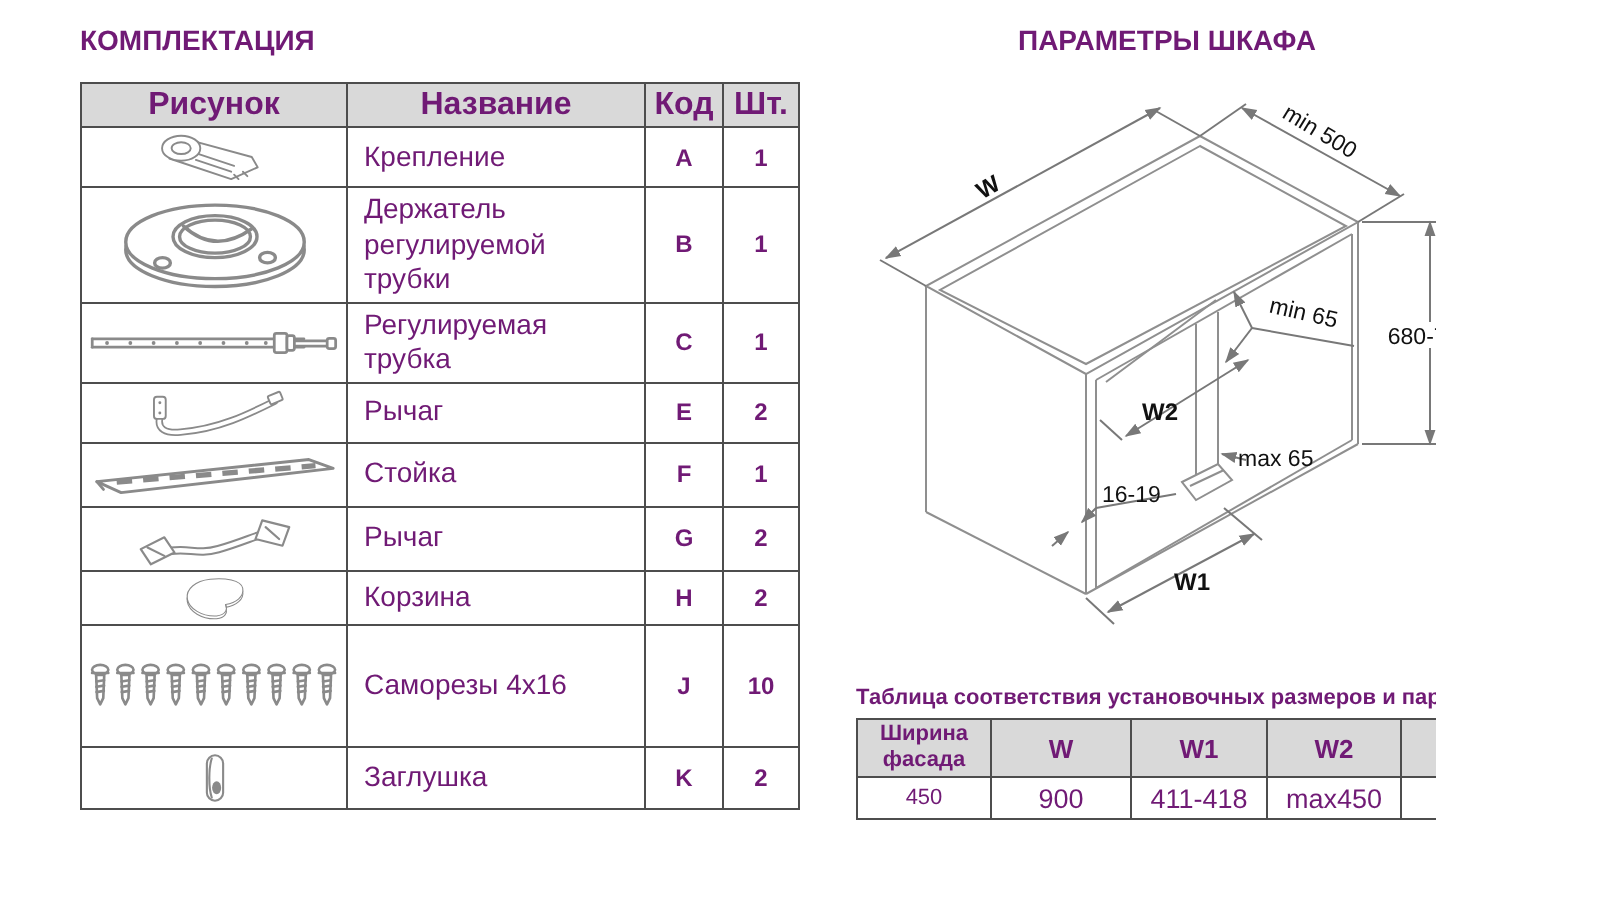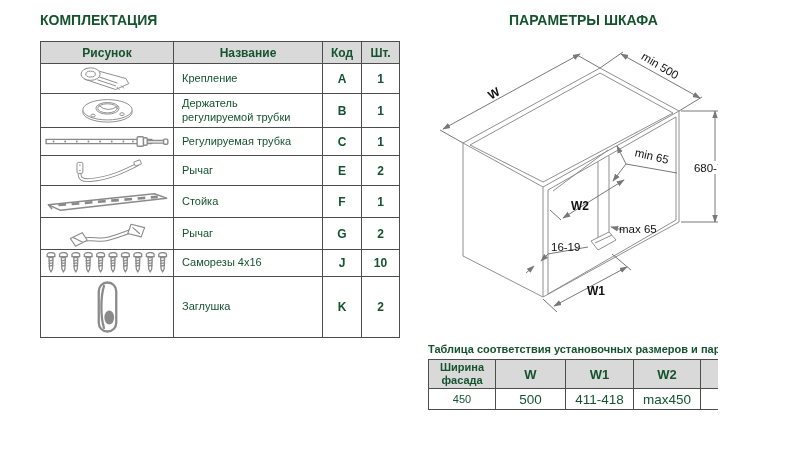--- a/index.html
+++ b/index.html
@@ -1,42 +1,42 @@
 <!DOCTYPE html>
 <html><head>
 <meta charset="utf-8">
 <style>
   html,body{margin:0;padding:0;background:#fff;}
   .page{position:relative;width:718px;height:450px;background:#fff;overflow:hidden;
-        font-family:"Liberation Sans",sans-serif;color:#14532d;}
+        font-family:"Liberation Sans",sans-serif;color:#701a75;}
   .sec-title{position:absolute;font-size:14px;font-weight:bold;white-space:nowrap;}
   #kit-title{left:40px;top:12px;}
   #params-title{left:509px;top:12px;}
 
   
   #kit-table{position:absolute;left:40px;top:41px;width:359px;border-collapse:collapse;
              table-layout:fixed;}
   #kit-table th,#kit-table td{border:1px solid #4d4d4d;padding:0;overflow:hidden;}
-  #kit-table th{background:#d9d9d9;font-size:12px;font-weight:bold;text-align:center;}
+  #kit-table th{background:#d9d9d9;font-size:16px;font-weight:bold;text-align:center;}
   #kit-table thead tr{height:22px;}
   #kit-table col.w-pic{width:133px;} #kit-table col.w-name{width:149px;}
   #kit-table col.w-code{width:39px;} #kit-table col.w-qty{width:38px;}
   #kit-table tbody tr{height:30px;}
   #kit-table tbody tr:nth-child(2){height:34px;margin-top:31px;}
   #kit-table tbody tr:nth-child(3){height:28px;}
   #kit-table tbody tr:nth-child(5){height:32px;}
   #kit-table tbody tr:nth-child(6){height:32px;}
   #kit-table tbody tr:nth-child(7){height:27px;}
   #kit-table tbody tr:nth-child(8){height:61px;}
   #kit-table tbody tr:nth-child(9){height:31px;}
   #kit-table tbody tr:nth-child(11){height:32px;margin-top:34px;}
   #kit-table td.c-pic{position:relative;}
   #kit-table td.c-pic svg{position:absolute;left:3px;top:2px;right:3px;bottom:2px;
                           width:127px;height:calc(100% - 4px);}
-  #kit-table td.c-name{font-size:11px;padding:2px 18px 2px 8px;line-height:1.25;}
+  #kit-table td.c-name{font-size:14px;padding:2px 18px 2px 8px;line-height:1.25;}
   #kit-table td.c-code,#kit-table td.c-qty{font-size:12px;font-weight:bold;text-align:center;}
 
   
   #params-caption{position:absolute;left:428px;top:343px;width:345px;
                   font-size:11px;font-weight:bold;white-space:nowrap;}
   #params-table{position:absolute;left:428px;top:359px;width:337px;border-collapse:collapse;
                 table-layout:fixed;}
   #params-table th,#params-table td{border:1px solid #4d4d4d;padding:0;text-align:center;}
   #params-table thead tr{height:29px;}
   #params-table tbody tr{height:21px;margin-left:36px;}
@@ -258,20 +258,30 @@
               <use href="#sym-lever-2" xlink:href="#sym-lever-2" width="100%" height="100%"></use>
             </svg>
           </td>
           <td class="c-name">Рычаг</td>
           <td class="c-code">G</td>
           <td class="c-qty">2</td>
         </tr>
         <tr>
           <td class="c-pic">
             <svg preserveAspectRatio="xMidYMid meet">
+              <use href="#sym-basket" xlink:href="#sym-basket" width="100%" height="100%"></use>
+            </svg>
+          </td>
+          <td class="c-name">Корзина</td>
+          <td class="c-code">H</td>
+          <td class="c-qty">2</td>
+        </tr>
+        <tr>
+          <td class="c-pic">
+            <svg preserveAspectRatio="xMidYMid meet">
               <use href="#sym-screws-10" xlink:href="#sym-screws-10" width="100%" height="100%"></use>
             </svg>
           </td>
           <td class="c-name">Саморезы 4x16</td>
           <td class="c-code">J</td>
           <td class="c-qty">10</td>
         </tr>
         <tr>
           <td class="c-pic">
             <svg preserveAspectRatio="xMidYMid meet">
@@ -373,21 +383,21 @@
         <th class="p-first">Ширина фасада</th>
         <th>W</th>
         <th>W1</th>
         <th>W2</th>
         <th>X</th>
       </tr>
     </thead>
     <tbody id="params-tbody">
         <tr>
           <td class="p-first">450</td>
-          <td class="">500</td>
+          <td class="">900</td>
           <td class="">411-418</td>
           <td class="">max450</td>
           <td class="">476</td>
         </tr>
       </tbody>
   </table>
 
 </div>
 
 </body></html>

